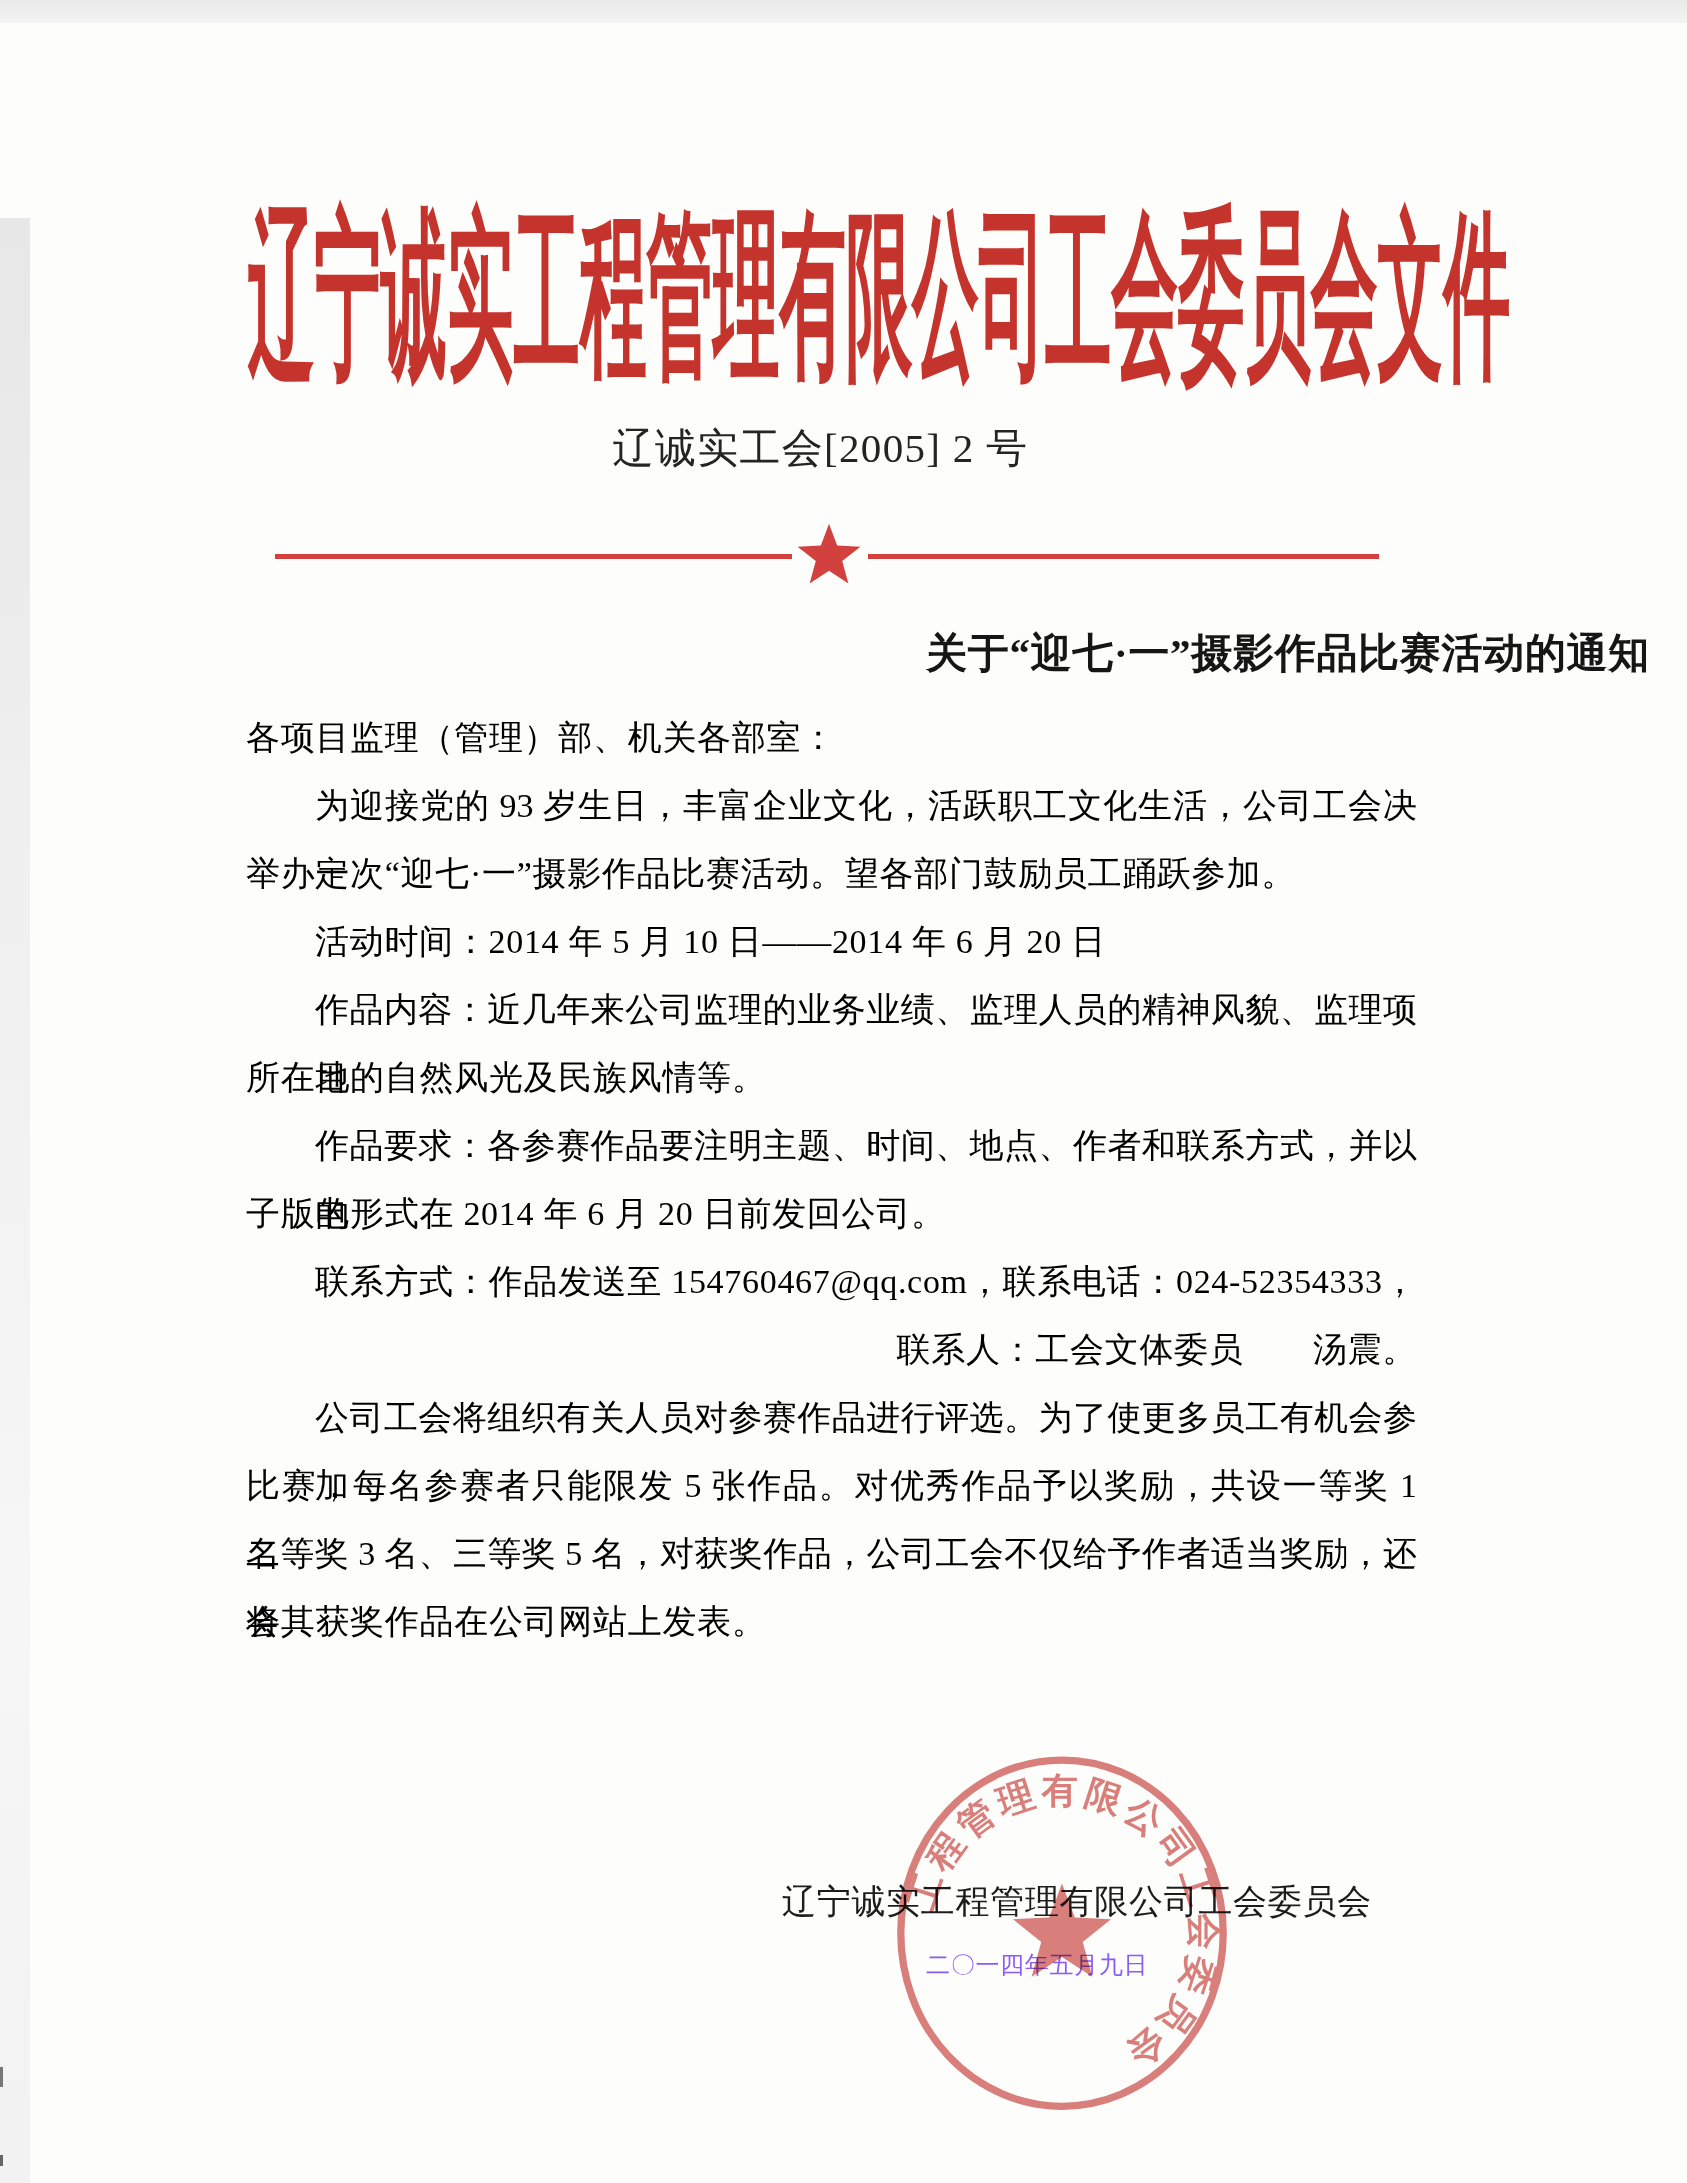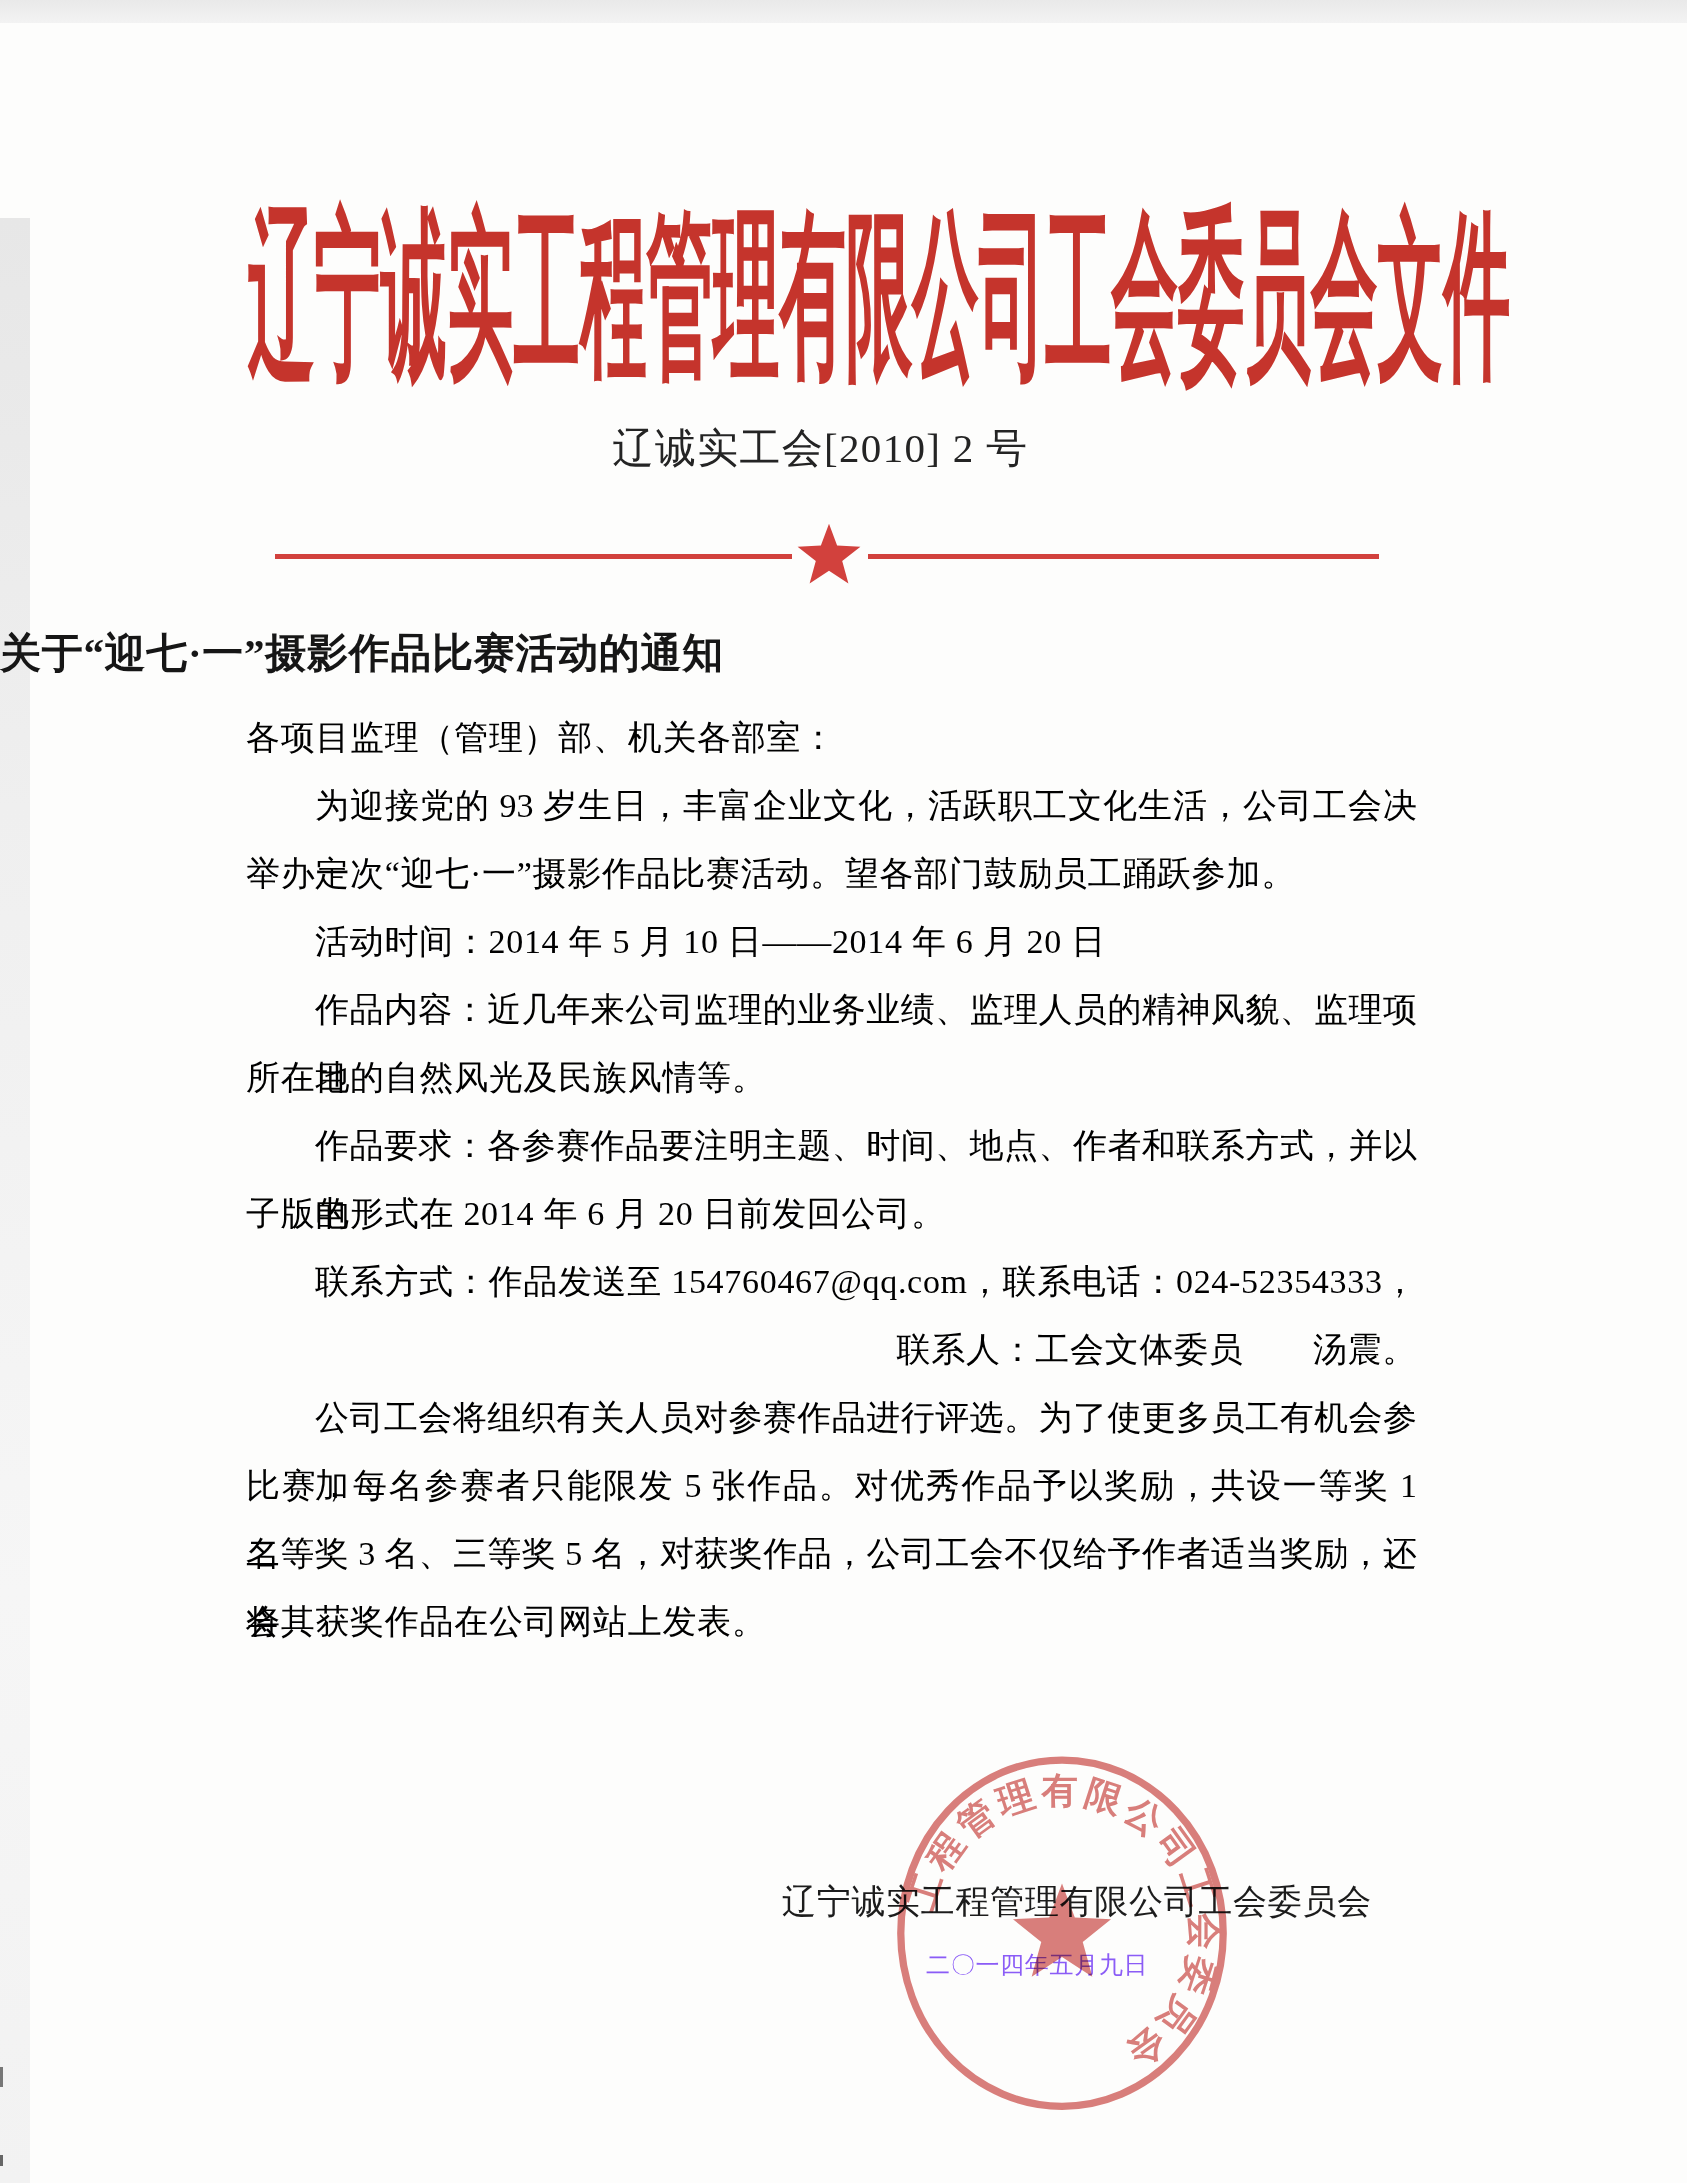--- a/index.html
+++ b/index.html
@@ -29,21 +29,21 @@
     left:0;top:425px;width:1641px;text-align:center;
     font-size:41px;line-height:46px;color:#242424;letter-spacing:1.3px;
   }
   
   .rule{top:554px;height:5.3px;background:#d2413d;}
   .rule-left{left:275px;width:517px;}
   .rule-right{left:868px;width:511px;}
   .divider-star{left:796px;top:521px;width:66px;height:69px;}
   
   .title{
-    left:0;top:629px;width:1650px;text-align:left;
+    left:0;top:629px;width:1650px;text-align:right;
     font-size:41px;line-height:49px;font-weight:bold;color:#161616;
     letter-spacing:0.7px;
   }
   
   .body-block{left:246px;top:704px;width:1171px;}
   .bline{
     height:68px;line-height:68px;font-size:34px;color:#000000;
     white-space:nowrap;letter-spacing:0.7px;
   }
   .j{white-space:normal;text-align:justify;text-align-last:justify;letter-spacing:0;}
@@ -63,21 +63,21 @@
 </head>
 <body>
 
 <div class="abs scan-top"></div>
 <div class="abs scan-left"></div>
 <div class="abs speck1"></div>
 <div class="abs speck2"></div>
 
 <div class="abs masthead">辽宁诚实工程管理有限公司工会委员会文件</div>
 
-<div class="abs docnum">辽诚实工会[2010] 2 号</div>
+<div class="abs docnum">辽诚实工会[2005] 2 号</div>
 
 <div class="abs rule rule-left"></div>
 <div class="abs rule rule-right"></div>
 <svg class="abs divider-star" viewBox="0 0 100 104">
   <polygon fill="#d2413d" points="50,4 62.3,37 97.6,38.6 70,60.5 79.4,94.5 50,75 20.6,94.5 30,60.5 2.4,38.6 37.7,37"></polygon>
 </svg>
 
 <div class="abs title">关于“迎七·一”摄影作品比赛活动的通知</div>
 
 <div class="abs body-block">

